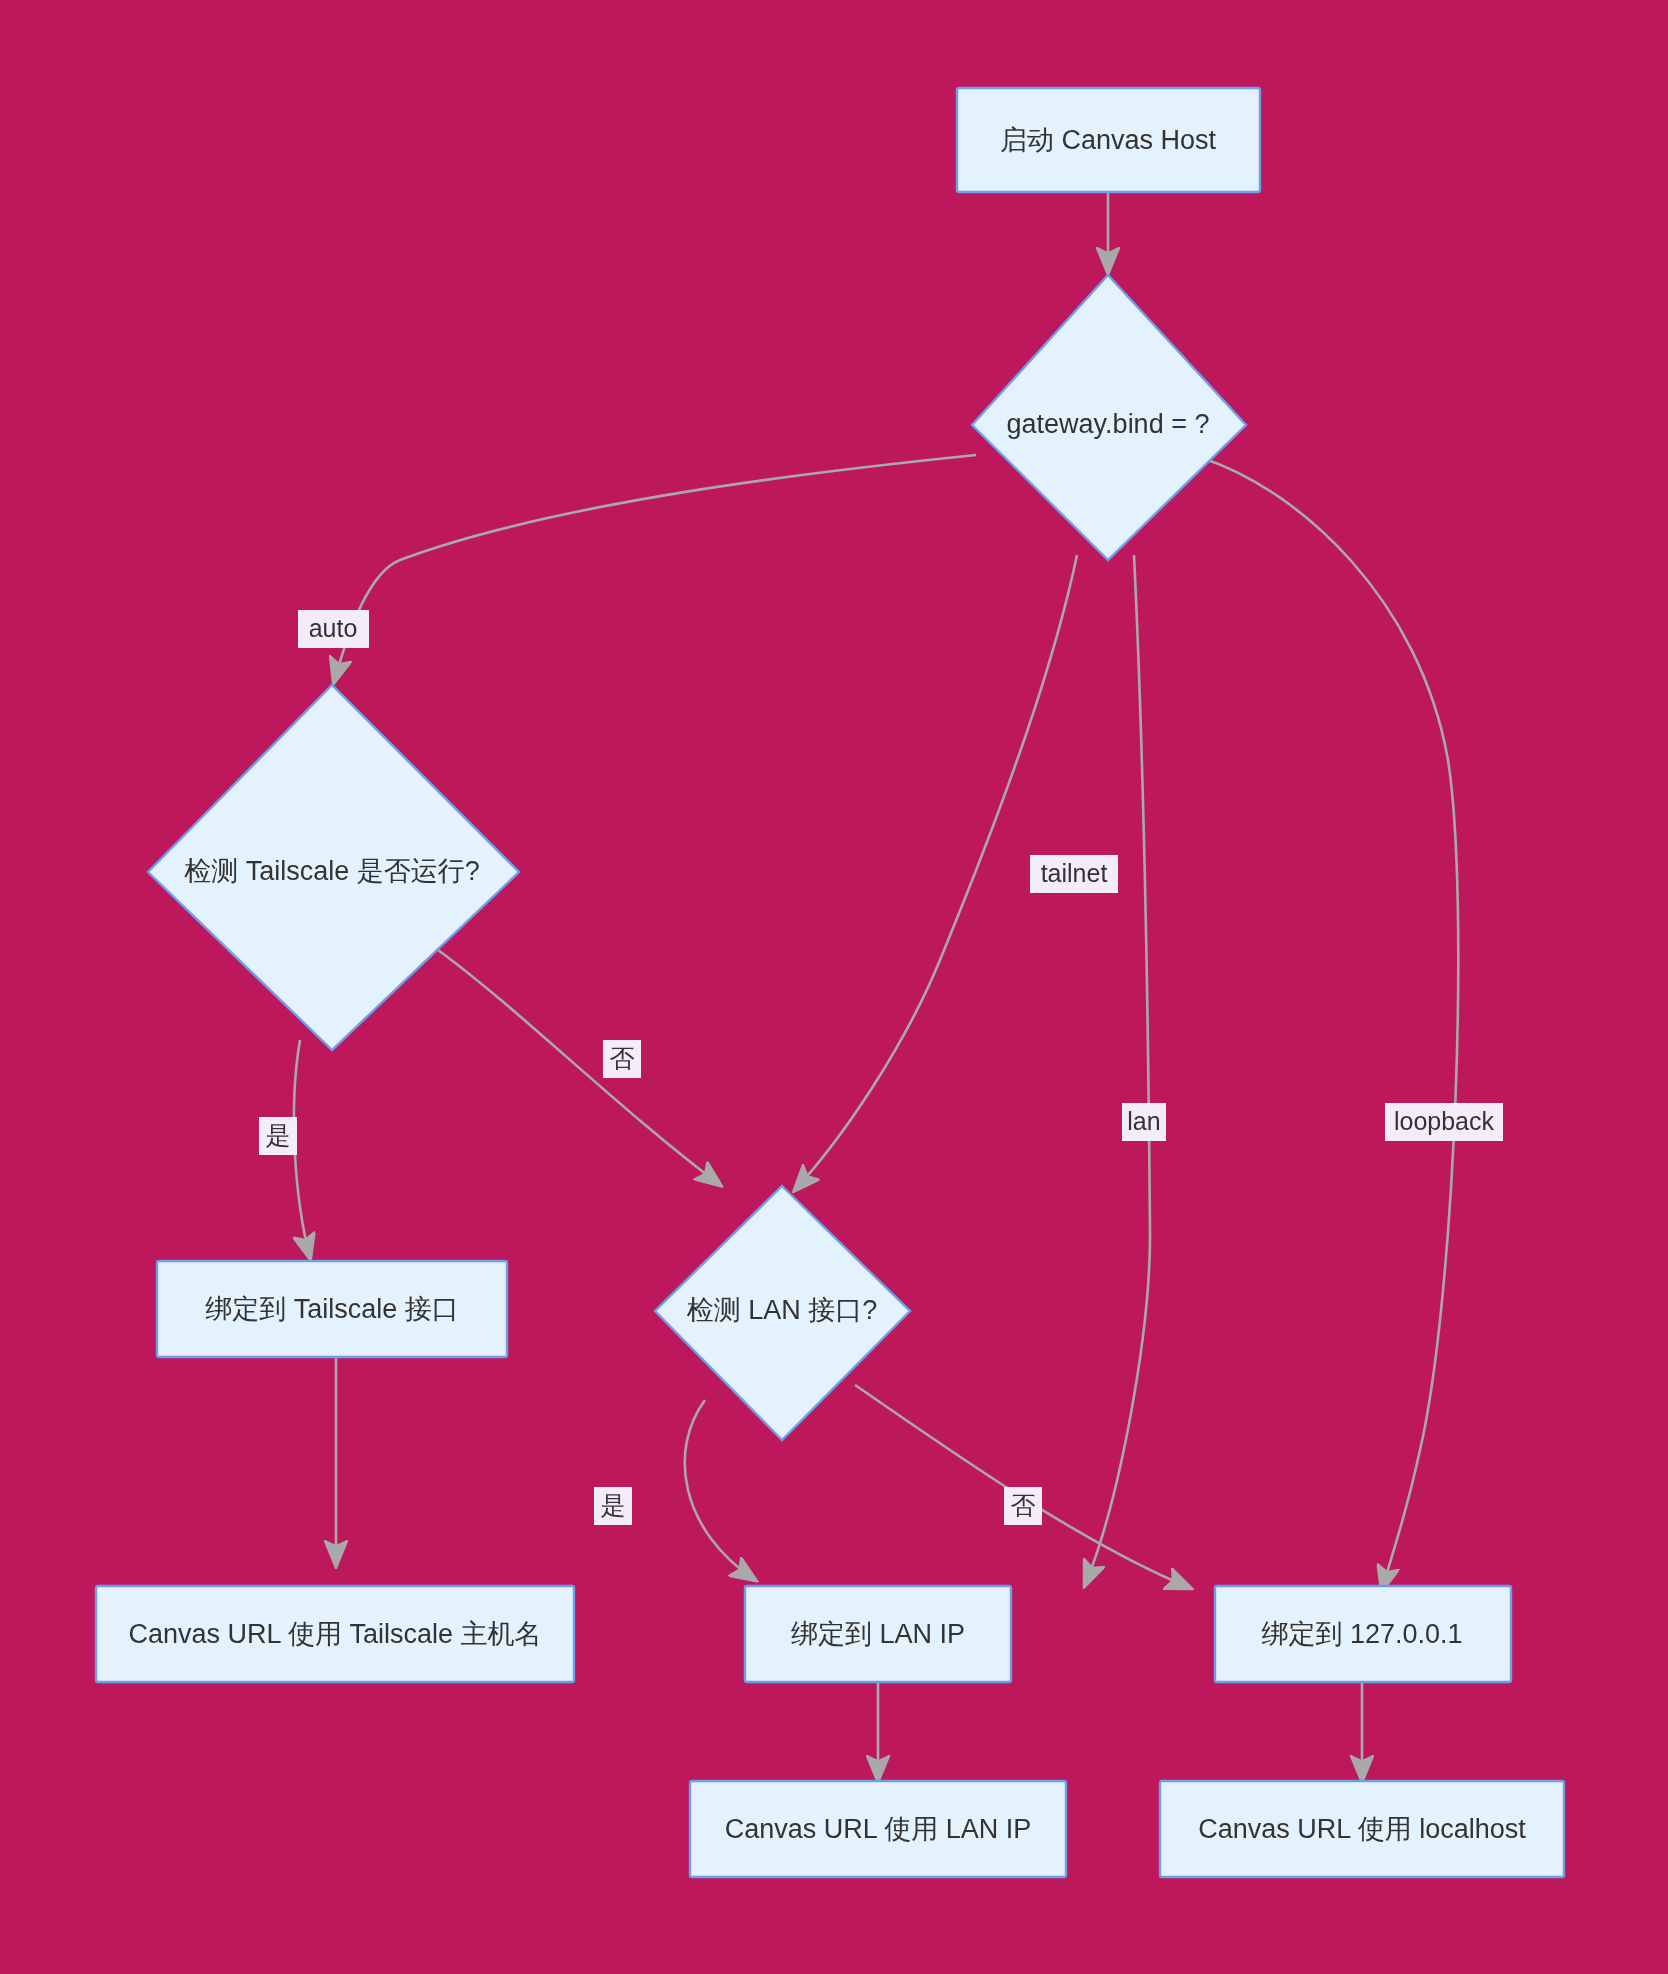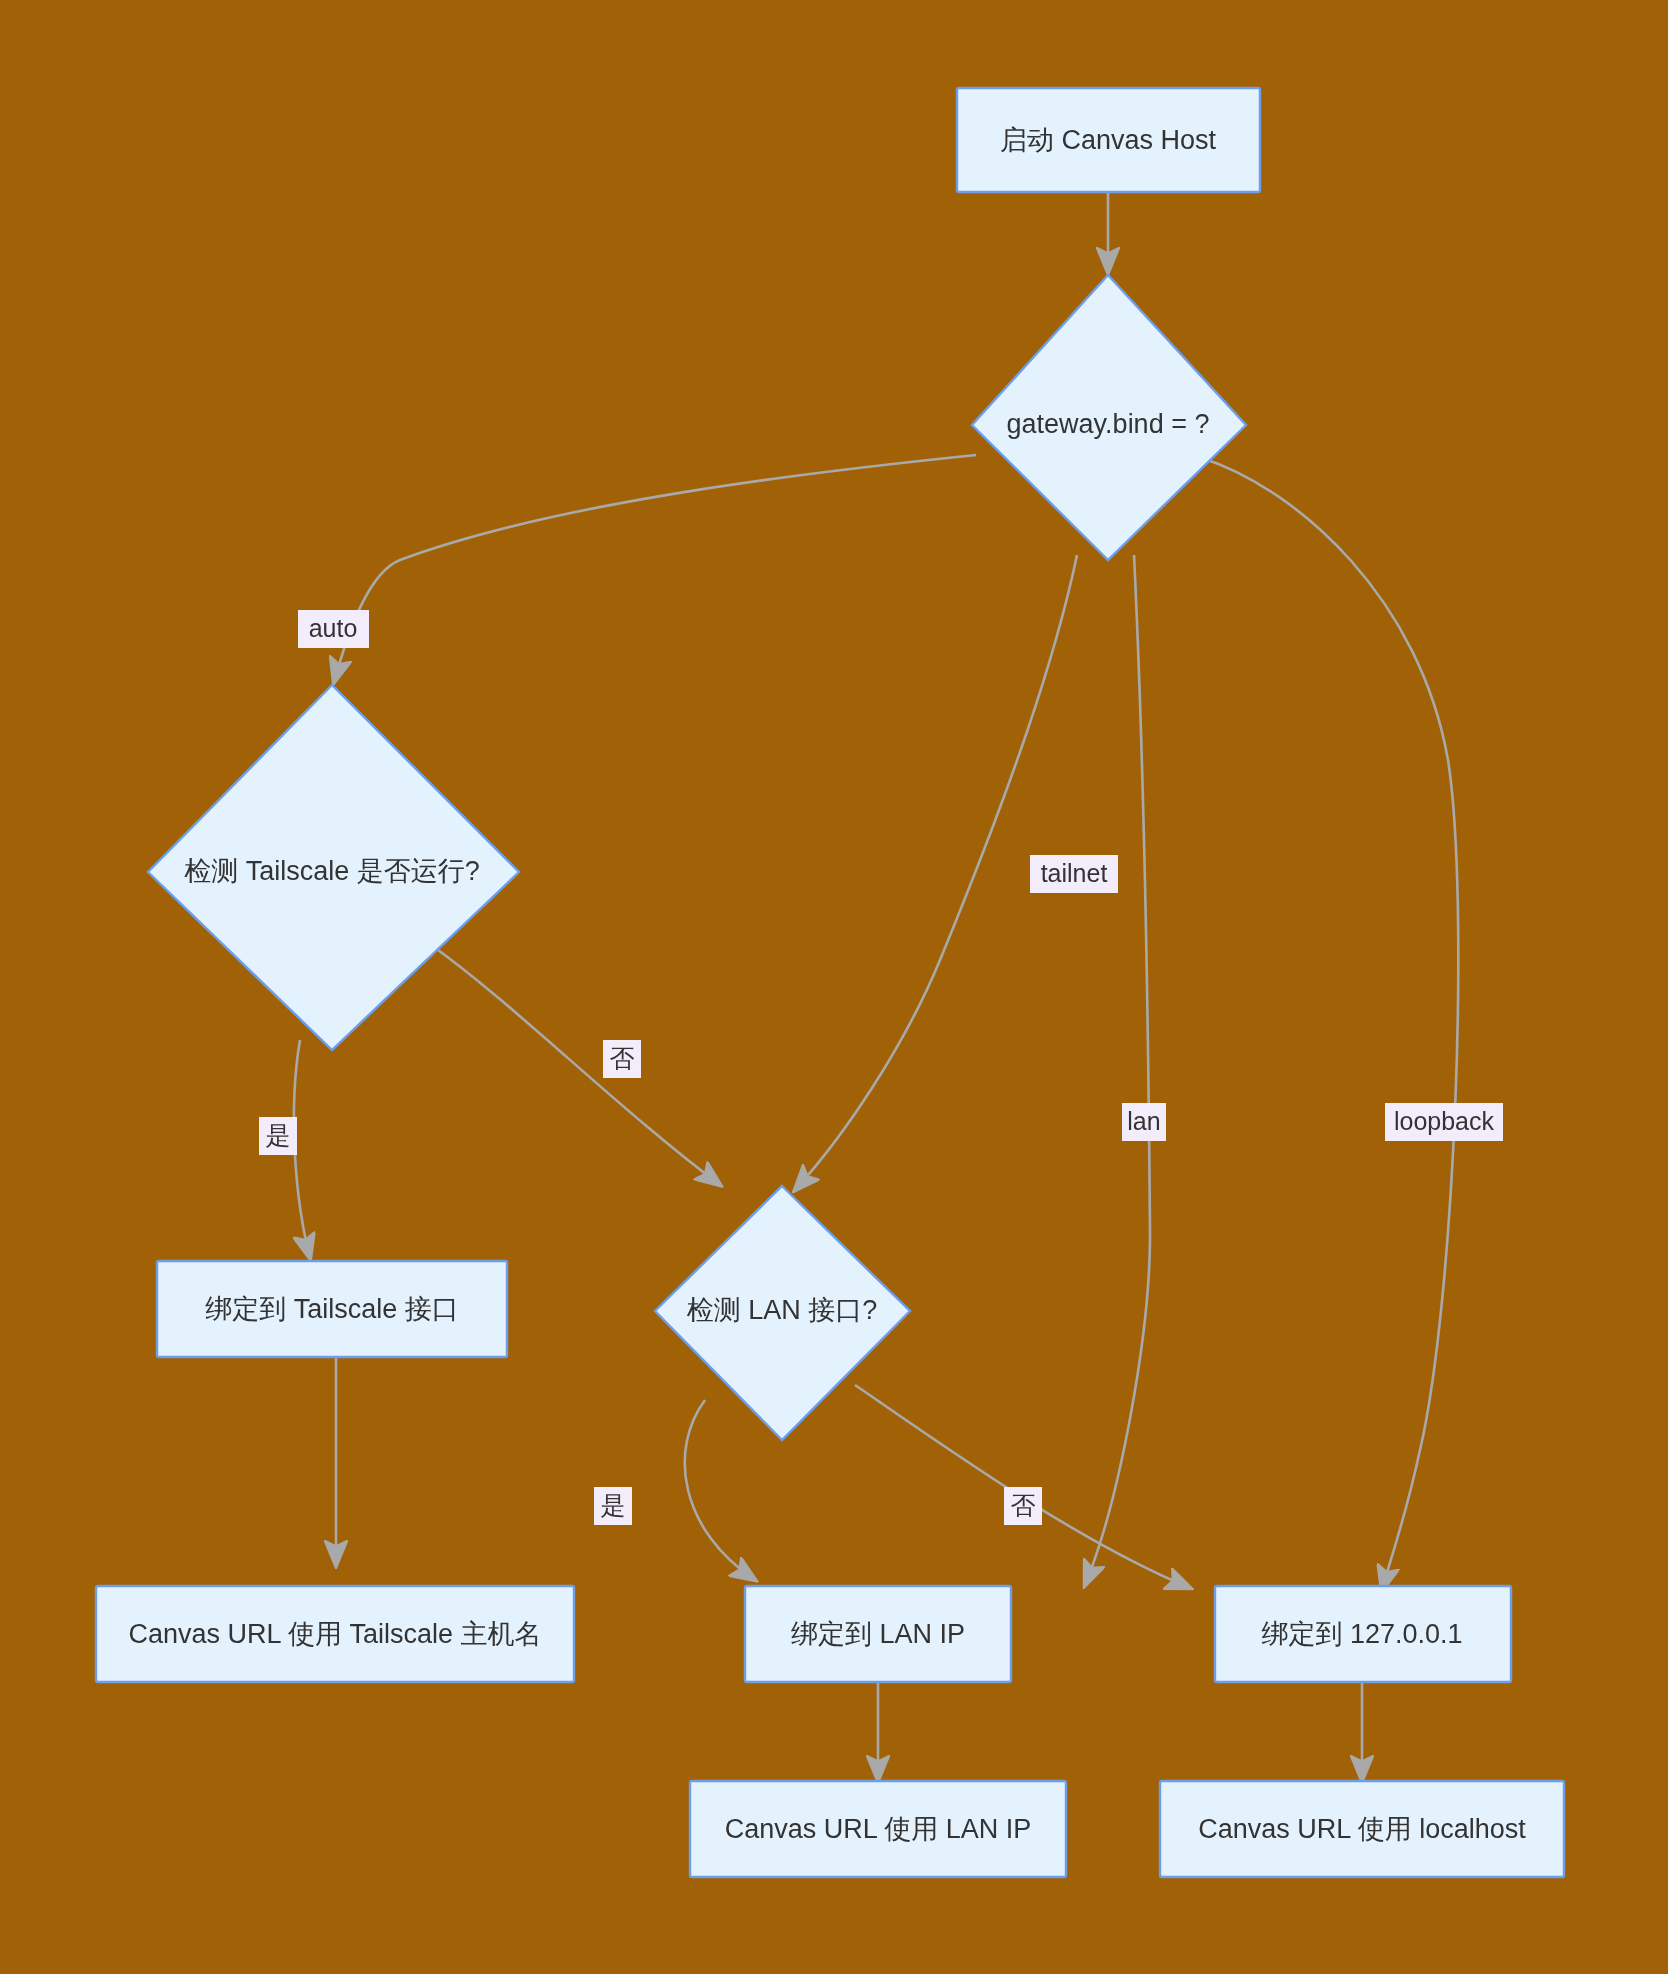--- a/index.html
+++ b/index.html
@@ -5,21 +5,21 @@
   html, body {
     margin: 0;
     padding: 0;
     background: #ffffff;
     font-family: "Liberation Sans", "DejaVu Sans", sans-serif;
   }
   #diagram-root {
     position: relative;
     width: 1668px;
     height: 1974px;
-    background: #a16207;
+    background: #be185d;
     overflow: hidden;
   }
   svg#flow-svg {
     position: absolute;
     left: 0;
     top: 0;
     width: 1668px;
     height: 1974px;
   }
   .node-label {

